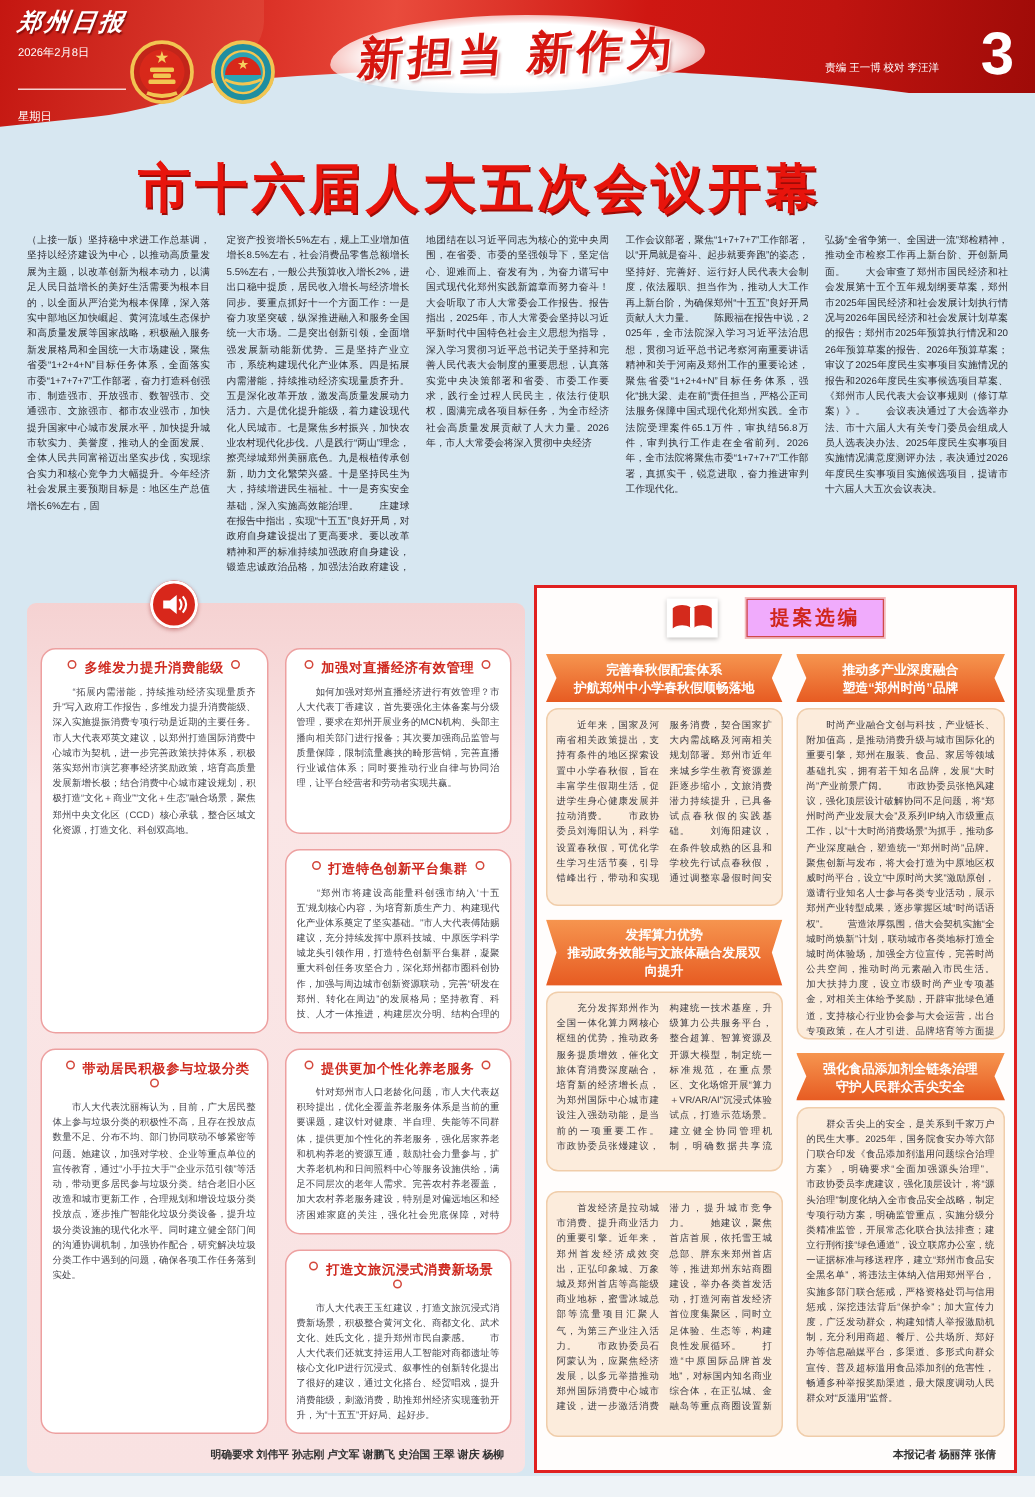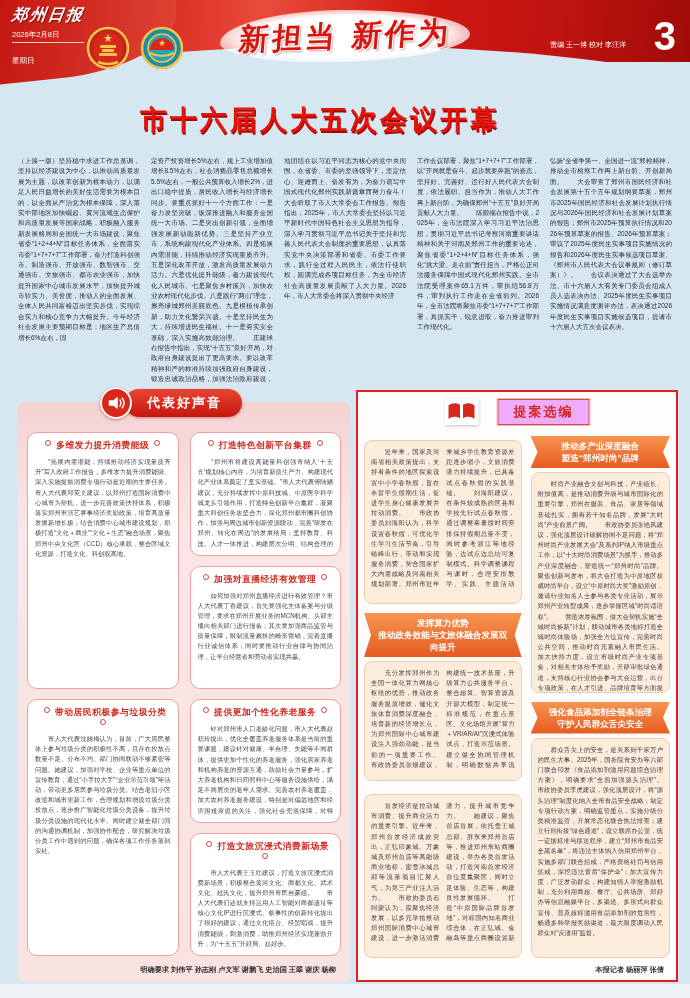--- a/index.html
+++ b/index.html
@@ -25,21 +25,21 @@
     position:absolute; top:0; left:-14px; width:190px; height:86px;
     background:linear-gradient(100deg,#c2130e,#e04335);
     transform:skewY(-6deg); transform-origin:left top; border-radius:0 0 60% 8px;
   }
   .masthead { position:absolute; top:5px; left:12px; color:#fff; z-index:5; }
   .masthead-title {
     font-family:"DejaVu Serif","Liberation Serif",serif;
     font-style:italic; font-weight:bold; font-size:16px; letter-spacing:2px;
     text-shadow:1px 1px 1px rgba(90,0,0,.6); transform:skewX(-8deg);
   }
-  .masthead-date { font-size:7.5px; margin-top:4px; padding-bottom:2px; border-bottom:1px solid rgba(255,255,255,.8); }
+  .masthead-date { font-size:7.5px; margin-top:4px; padding-bottom:19px; border-bottom:1px solid rgba(255,255,255,.8); }
   .masthead-week { font-size:7.5px; margin-top:13px; }
   .emblems { position:absolute; top:26px; left:86px; display:flex; gap:10px; z-index:6; }
   .slogan-blob {
     position:absolute; top:10px; left:50%; transform:translateX(-50%) rotate(-1deg);
     width:250px; height:52px; background:radial-gradient(ellipse at center,#ffffff 55%,rgba(255,255,255,.55) 78%,rgba(255,255,255,0) 100%);
     border-radius:48% 52% 55% 45% / 60% 50% 50% 40%; z-index:3;
   }
   .slogan {
     position:absolute; top:16px; left:50%; transform:translateX(-50%) skewX(-7deg) rotate(-2deg);
     z-index:4; font-family:"DejaVu Serif","Liberation Serif",serif;
@@ -49,21 +49,21 @@
   .focus-row { position:absolute; top:66px; left:0; width:647px; display:flex; align-items:center; justify-content:center; gap:8px; z-index:4;margin-top:46px; }
   .focus-line { width:96px; height:2px; }
   .focus-line.l { background:linear-gradient(90deg,rgba(207,23,18,0),#cf1712); }
   .focus-line.r { background:linear-gradient(90deg,#cf1712,rgba(207,23,18,0)); }
   .focus-text { color:#cf1712; font-weight:bold; font-size:14.5px; letter-spacing:1px; }
   .editors { position:absolute; top:40px; right:64px; color:#fff; font-size:7px; z-index:5; }
   .pageno { position:absolute; top:14px; right:14px; color:#fff; font-size:40px; font-weight:bold; z-index:5; font-family:"Liberation Sans",sans-serif; }
   
   .headline {
     position:absolute; top:102px; left:0; width:640px; text-align:center;
-    font-size:27px; font-weight:bold; color:#e8140c; letter-spacing:3px;
+    font-size:35px; font-weight:bold; color:#e8140c; letter-spacing:3px;
     text-shadow:1px 1.5px 0 #9e0b06;
   }
   
   .main-article {
     position:absolute; top:156px; left:18px; width:654px; height:230px;
     display:flex; gap:11px;
   }
   .main-col {
     flex:1 1 0; font-size:6.5px; line-height:1.6; color:#2b2b33;
     text-align:justify; word-break:break-all; overflow:hidden;
@@ -202,42 +202,41 @@
 
 <div class="voice-panel">
   <div class="voice-badge">
     <div class="voice-badge-circle">
       <svg width="18" height="18" viewBox="0 0 20 20">
         <polygon points="2,7 7,7 12,3 12,17 7,13 2,13" fill="#fff"></polygon>
         <path d="M14 6 q3 4 0 8" stroke="#fff" stroke-width="1.6" fill="none"></path>
         <path d="M16.5 4 q5 6 0 12" stroke="#fff" stroke-width="1.6" fill="none"></path>
       </svg>
     </div>
-    <div class="voice-badge-label">代表好声音</div>
   </div>
 
   <div class="voice-grid">
     <div class="voice-colwrap">
       <div class="voice-card">
         <div class="voice-card-title">多维发力提升消费能级</div>
         <div class="voice-card-body">　　“拓展内需潜能，持续推动经济实现量质齐升”写入政府工作报告，多维发力提升消费能级、深入实施提振消费专项行动是近期的主要任务。市人大代表邓英文建议，以郑州打造国际消费中心城市为契机，进一步完善政策扶持体系，积极落实郑州市演艺赛事经济奖励政策，培育高质量发展新增长极；结合消费中心城市建设规划，积极打造“文化＋商业”“文化＋生态”融合场景，聚焦郑州中央文化区（CCD）核心承载，整合区域文化资源，打造文化、科创双高地。</div>
       </div>
       <div class="voice-card">
         <div class="voice-card-title">带动居民积极参与垃圾分类</div>
         <div class="voice-card-body">　　市人大代表沈丽梅认为，目前，广大居民整体上参与垃圾分类的积极性不高，且存在投放点数量不足、分布不均、部门协同联动不够紧密等问题。她建议，加强对学校、企业等重点单位的宣传教育，通过“小手拉大手”“企业示范引领”等活动，带动更多居民参与垃圾分类。结合老旧小区改造和城市更新工作，合理规划和增设垃圾分类投放点，逐步推广智能化垃圾分类设备，提升垃圾分类设施的现代化水平。同时建立健全部门间的沟通协调机制，加强协作配合，研究解决垃圾分类工作中遇到的问题，确保各项工作任务落到实处。</div>
       </div>
     </div>
     <div class="voice-colwrap">
       <div class="voice-card">
+        <div class="voice-card-title">加强对直播经济有效管理</div>
+        <div class="voice-card-body">　　如何加强对郑州直播经济进行有效管理？市人大代表丁香建议，首先要强化主体备案与分级管理，要求在郑州开展业务的MCN机构、头部主播向相关部门进行报备；其次要加强商品监管与质量保障，限制流量裹挟的畸形营销，完善直播行业诚信体系；同时要推动行业自律与协同治理，让平台经营者和劳动者实现共赢。</div>
+      </div>
+      <div class="voice-card">
         <div class="voice-card-title">打造特色创新平台集群</div>
         <div class="voice-card-body">　　“郑州市将建设高能量科创强市纳入‘十五五’规划核心内容，为培育新质生产力、构建现代化产业体系奠定了坚实基础。”市人大代表傅陆赐建议，充分持续发挥中原科技城、中原医学科学城龙头引领作用，打造特色创新平台集群，凝聚重大科创任务攻坚合力，深化郑州都市圈科创协作，加强与周边城市创新资源联动，完善“研发在郑州、转化在周边”的发展格局；坚持教育、科技、人才一体推进，构建层次分明、结构合理的人才梯队，让各类科创人才各得其所、各展其长，为科创强市建设注入持久人才活力。</div>
-      </div>
-      <div class="voice-card">
-        <div class="voice-card-title">加强对直播经济有效管理</div>
-        <div class="voice-card-body">　　如何加强对郑州直播经济进行有效管理？市人大代表丁香建议，首先要强化主体备案与分级管理，要求在郑州开展业务的MCN机构、头部主播向相关部门进行报备；其次要加强商品监管与质量保障，限制流量裹挟的畸形营销，完善直播行业诚信体系；同时要推动行业自律与协同治理，让平台经营者和劳动者实现共赢。</div>
       </div>
       <div class="voice-card">
         <div class="voice-card-title">提供更加个性化养老服务</div>
         <div class="voice-card-body">　　针对郑州市人口老龄化问题，市人大代表赵积玲提出，优化全覆盖养老服务体系是当前的重要课题，建议针对健康、半自理、失能等不同群体，提供更加个性化的养老服务，强化居家养老和机构养老的资源互通，鼓励社会力量参与，扩大养老机构和日间照料中心等服务设施供给，满足不同层次的老年人需求。完善农村养老覆盖，加大农村养老服务建设，特别是对偏远地区和经济困难家庭的关注，强化社会兜底保障，对特困、孤寡老年人，完善社会兜底保障机制，确保他们能够得到及时、有效的帮助。</div>
       </div>
       <div class="voice-card">
         <div class="voice-card-title">打造文旅沉浸式消费新场景</div>
         <div class="voice-card-body">　　市人大代表王玉红建议，打造文旅沉浸式消费新场景，积极整合黄河文化、商都文化、武术文化、姓氏文化，提升郑州市民自豪感。　　市人大代表们还就支持运用人工智能对商都遗址等核心文化IP进行沉浸式、叙事性的创新转化提出了很好的建议，通过文化搭台、经贸唱戏，提升消费能级，刺激消费，助推郑州经济实现蓬勃开升，为“十五五”开好局、起好步。</div>
       </div>
     </div>
@@ -254,20 +253,24 @@
         <path d="M13 3 L13 16.5 M15 3 L15 16.5" stroke="#fff" stroke-width="1"></path>
       </svg>
     </div>
     <div class="proposal-badge-label">提案选编</div>
   </div>
 
   <div class="proposal-grid">
 
     <div class="proposal-subcol">
       <div class="proposal-group">
+        <div class="ribbon">
+          <div>完善春秋假配套体系</div>
+          <div>护航郑州中小学春秋假顺畅落地</div>
+        </div>
         <div class="proposal-card two-col">　　近年来，国家及河南省相关政策提出，支持有条件的地区探索设置中小学春秋假，旨在丰富学生假期生活，促进学生身心健康发展并拉动消费。　　市政协委员刘海阳认为，科学设置春秋假，可优化学生学习生活节奏，引导错峰出行，带动和实现服务消费，契合国家扩大内需战略及河南相关规划部署。郑州市近年来城乡学生教育资源差距逐步缩小，文旅消费潜力持续提升，已具备试点春秋假的实践基础。　　刘海阳建议，在条件较成熟的区县和学校先行试点春秋假，通过调整寒暑假时间安排保持假期总量不变，同时参考浙江等地经验，边试点边总结可复制模式。科学调整课程与课时，合理安排教学、实践、主题活动等，让学生在假期兼顾放松与学习，避免出现“赶课式假期”。完善配套服务，教育、民政、工会等多部门协同开设普惠性托管班，鼓励企业探索家长带薪休假与春秋假同步机制，联动多领域打造研学活动，缓解家长压力，丰富学生假期生活。</div>
       </div>
       <div class="proposal-group">
         <div class="ribbon">
           <div>发挥算力优势</div>
           <div>推动政务效能与文旅体融合发展双向提升</div>
         </div>
         <div class="proposal-card two-col">　　充分发挥郑州作为全国一体化算力网核心枢纽的优势，推动政务服务提质增效，催化文旅体育消费深度融合，培育新的经济增长点，为郑州国际中心城市建设注入强劲动能，是当前的一项重要工作。　　市政协委员张熳建议，构建统一技术基座，升级算力公共服务平台，整合超算、智算资源及开源大模型，制定统一标准规范，在重点景区、文化场馆开展“算力＋VR/AR/AI”沉浸式体验试点，打造示范场景。建立健全协同管理机制，明确数据共享流程，打破数据壁垒，以算力驱动各部门文旅体融合发展。　　培育特色文创IP，设立市级算力发展基金或算力券，扶持中小文创企业利用算力技术开发本土文化数字IP，推动成熟IP与旅游、体育等场景深度融合，打造更多“文化＋科技＋体育”等深度融合产品。　　筑牢数据安全屏障，依托郑州算力基础设施，引入区块链、隐私计算等技术，构建全生命周期数据安全防护体系，探索文旅数据要素市场化交易机制，推动数据资源向资产转化，借助中科曙光万卡超集群的技术支撑，释放数据价值。　　完善人才引育留用机制，制定郑州专项人才政策，加大复合型高端人才保障力度，推动高校与龙头企业合作设立相关专业和实训基地，建立覆盖从业人员数字技能常态化培训体系，强化智力支撑。</div>
       </div>
       <div class="proposal-group">

